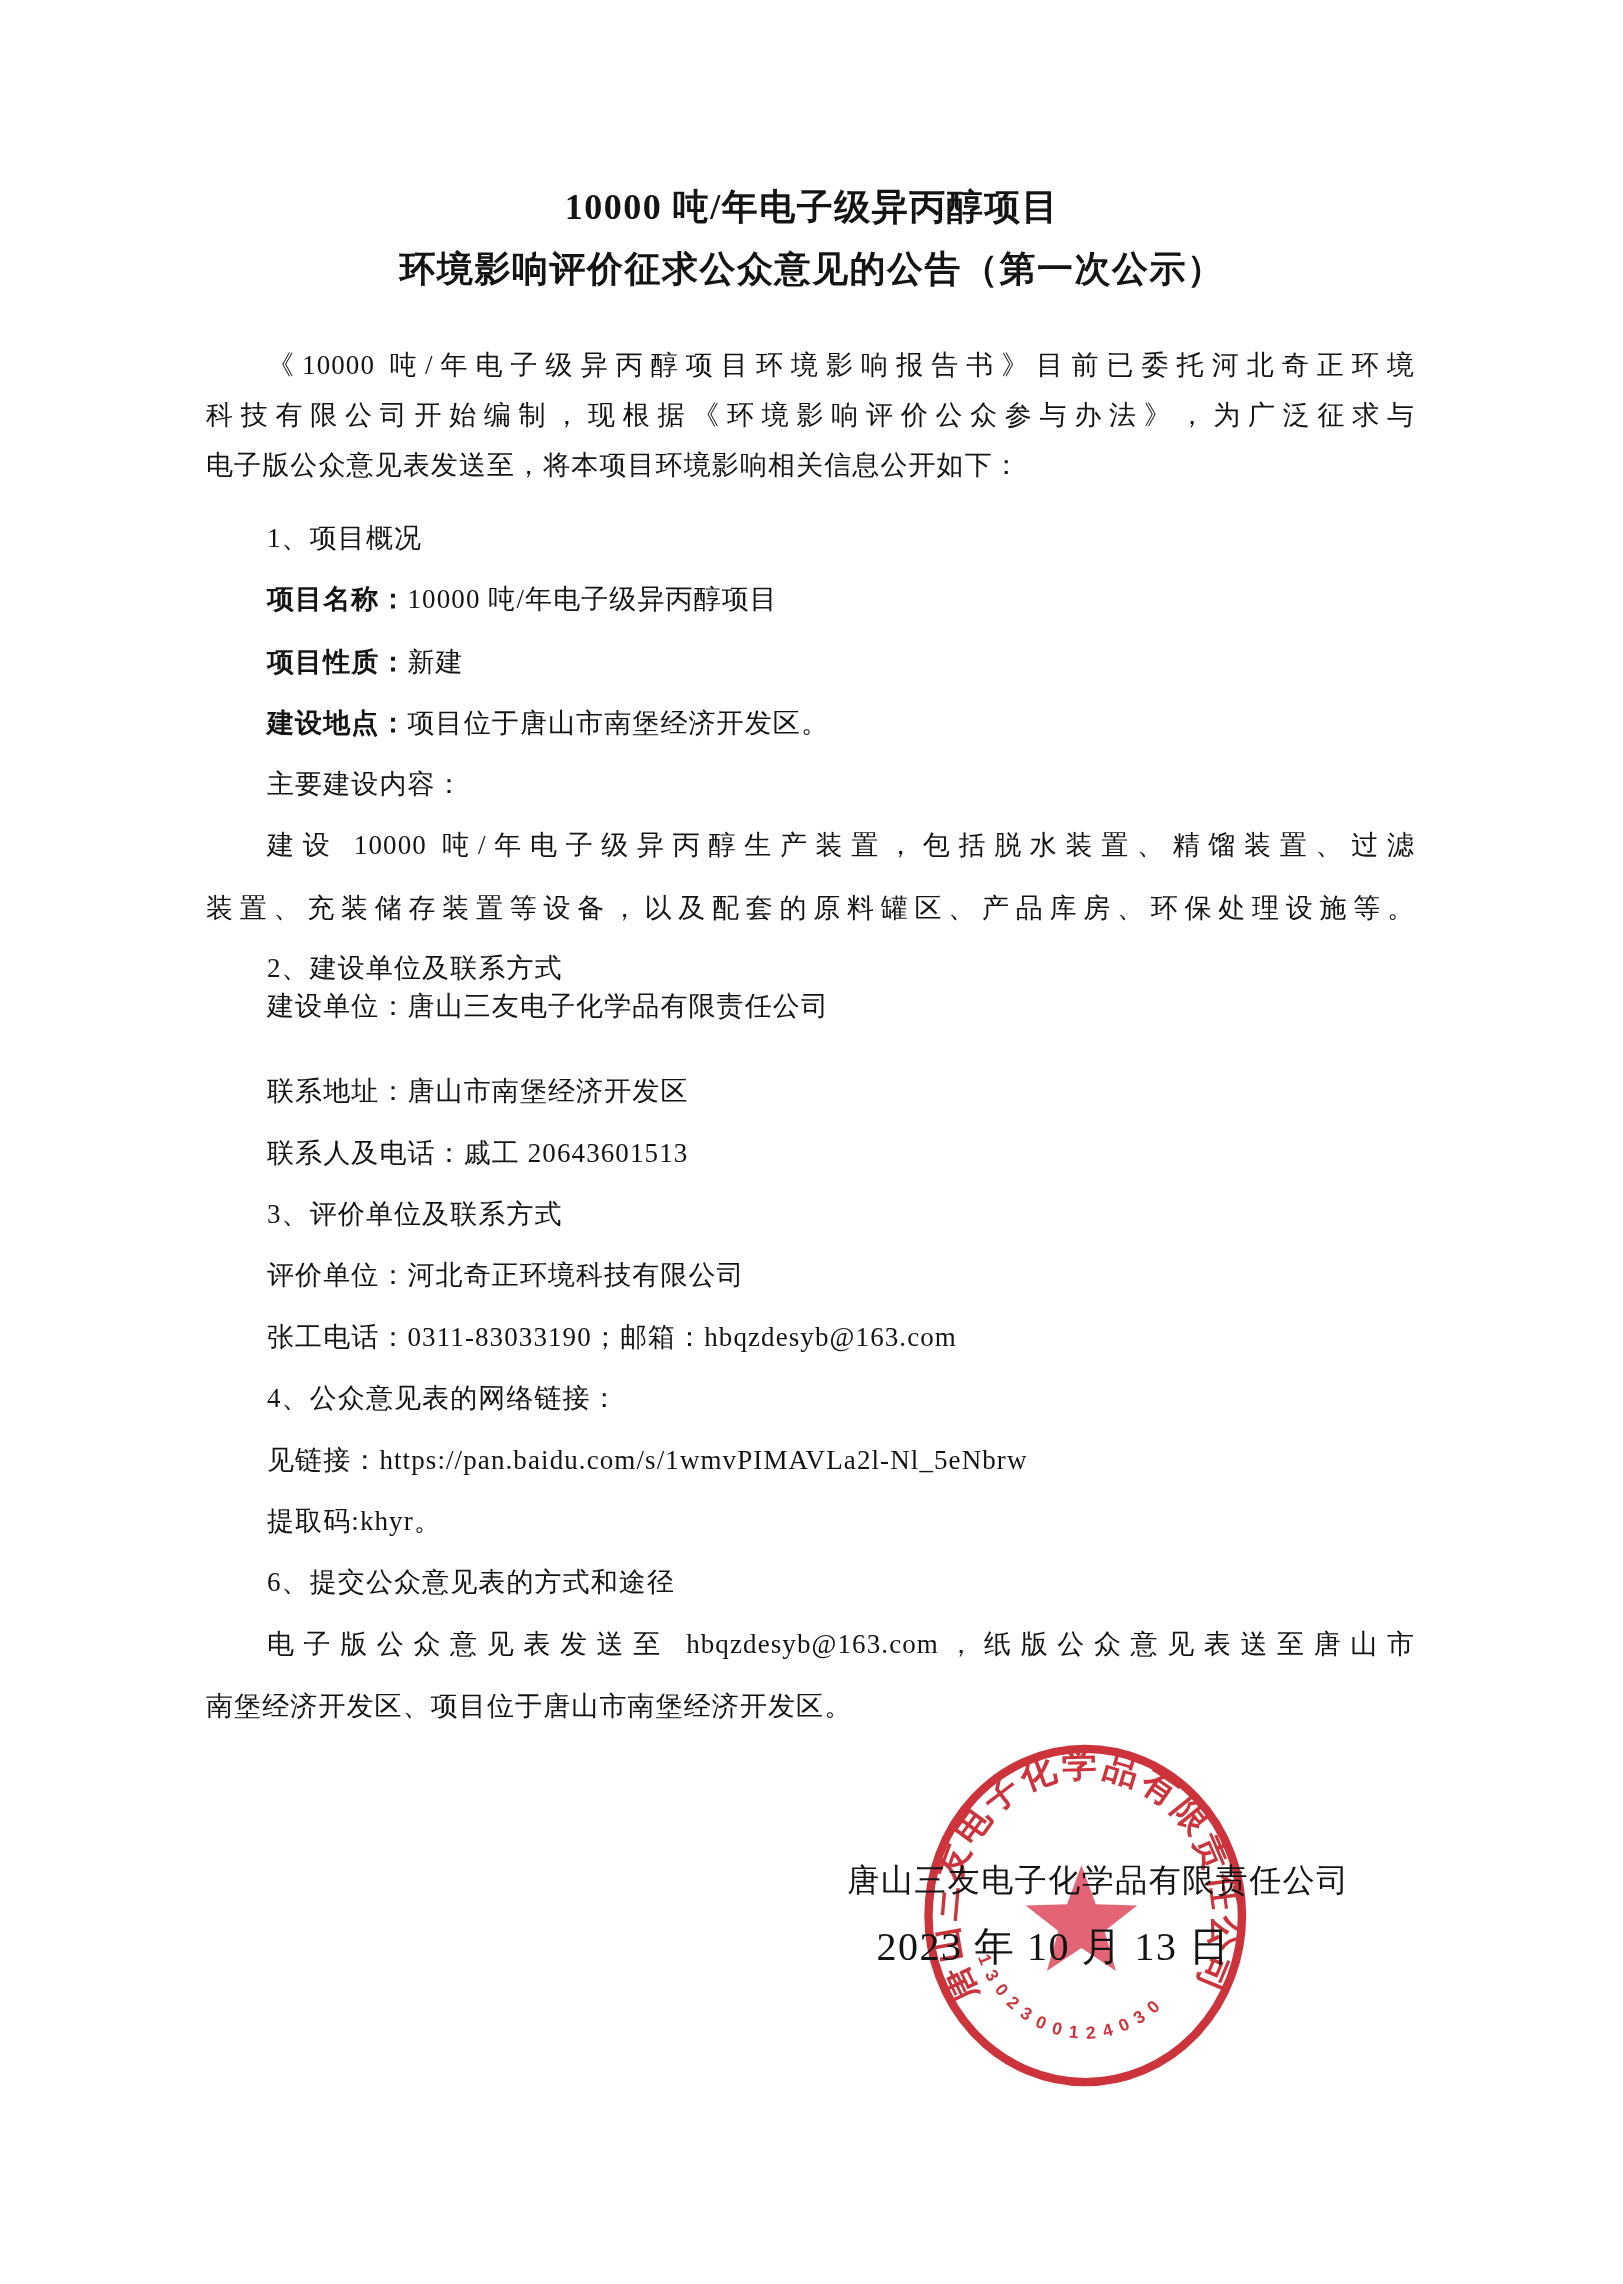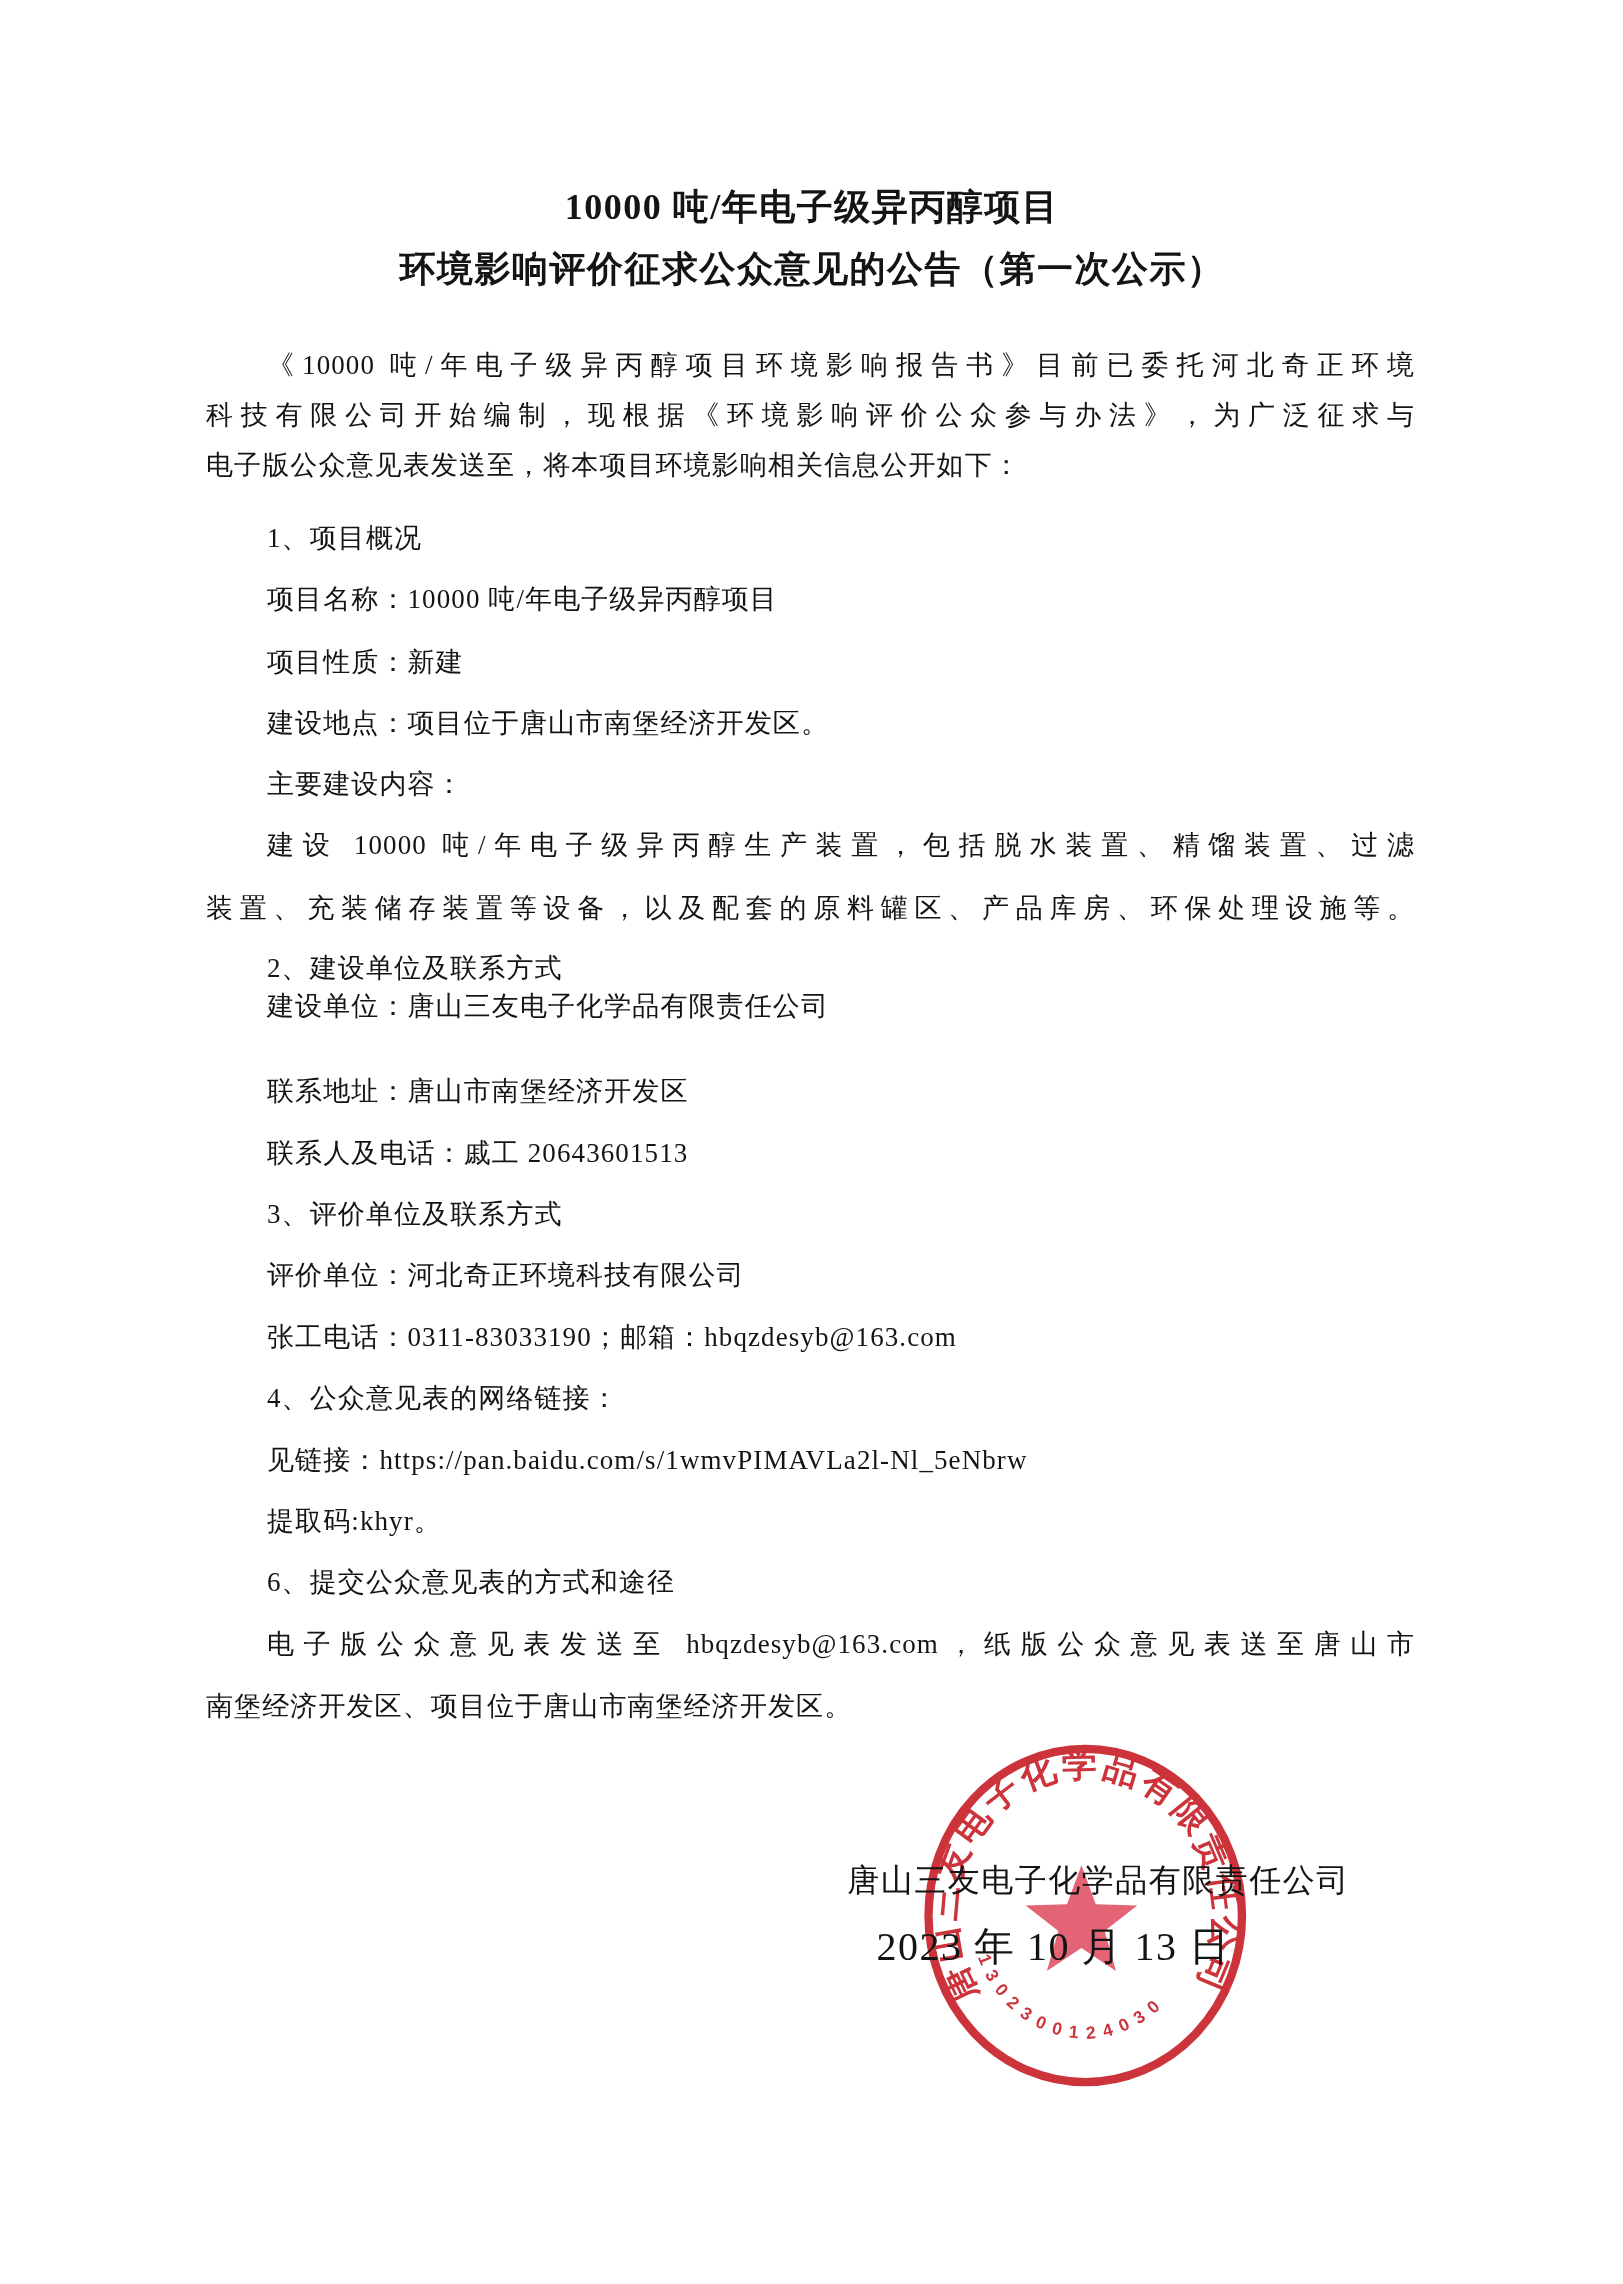--- a/index.html
+++ b/index.html
@@ -12,21 +12,21 @@
     position:absolute;left:206px;width:1209px;font-size:27px;line-height:1.25;
     letter-spacing:1.1px;white-space:pre-wrap;z-index:2;
   }
   .indent{text-indent:61px;}
   .bold{font-weight:normal;}
   .fill{text-align:justify;text-align-last:justify;}
   .title-line{
     position:absolute;left:0;width:1624px;text-align:center;font-weight:bold;
     font-size:36px;letter-spacing:1.5px;z-index:2;
   }
-  .label-bold{font-weight:normal;}
+  .label-bold{font-weight:bold;}
   .sig{
     position:absolute;z-index:3;font-size:32px;letter-spacing:1.5px;text-align:center;
   }
   .stamp{
     position:absolute;left:920px;top:1742px;width:332px;height:350px;z-index:1;
     opacity:0.93;
   }
 </style>
 </head>
 <body>

